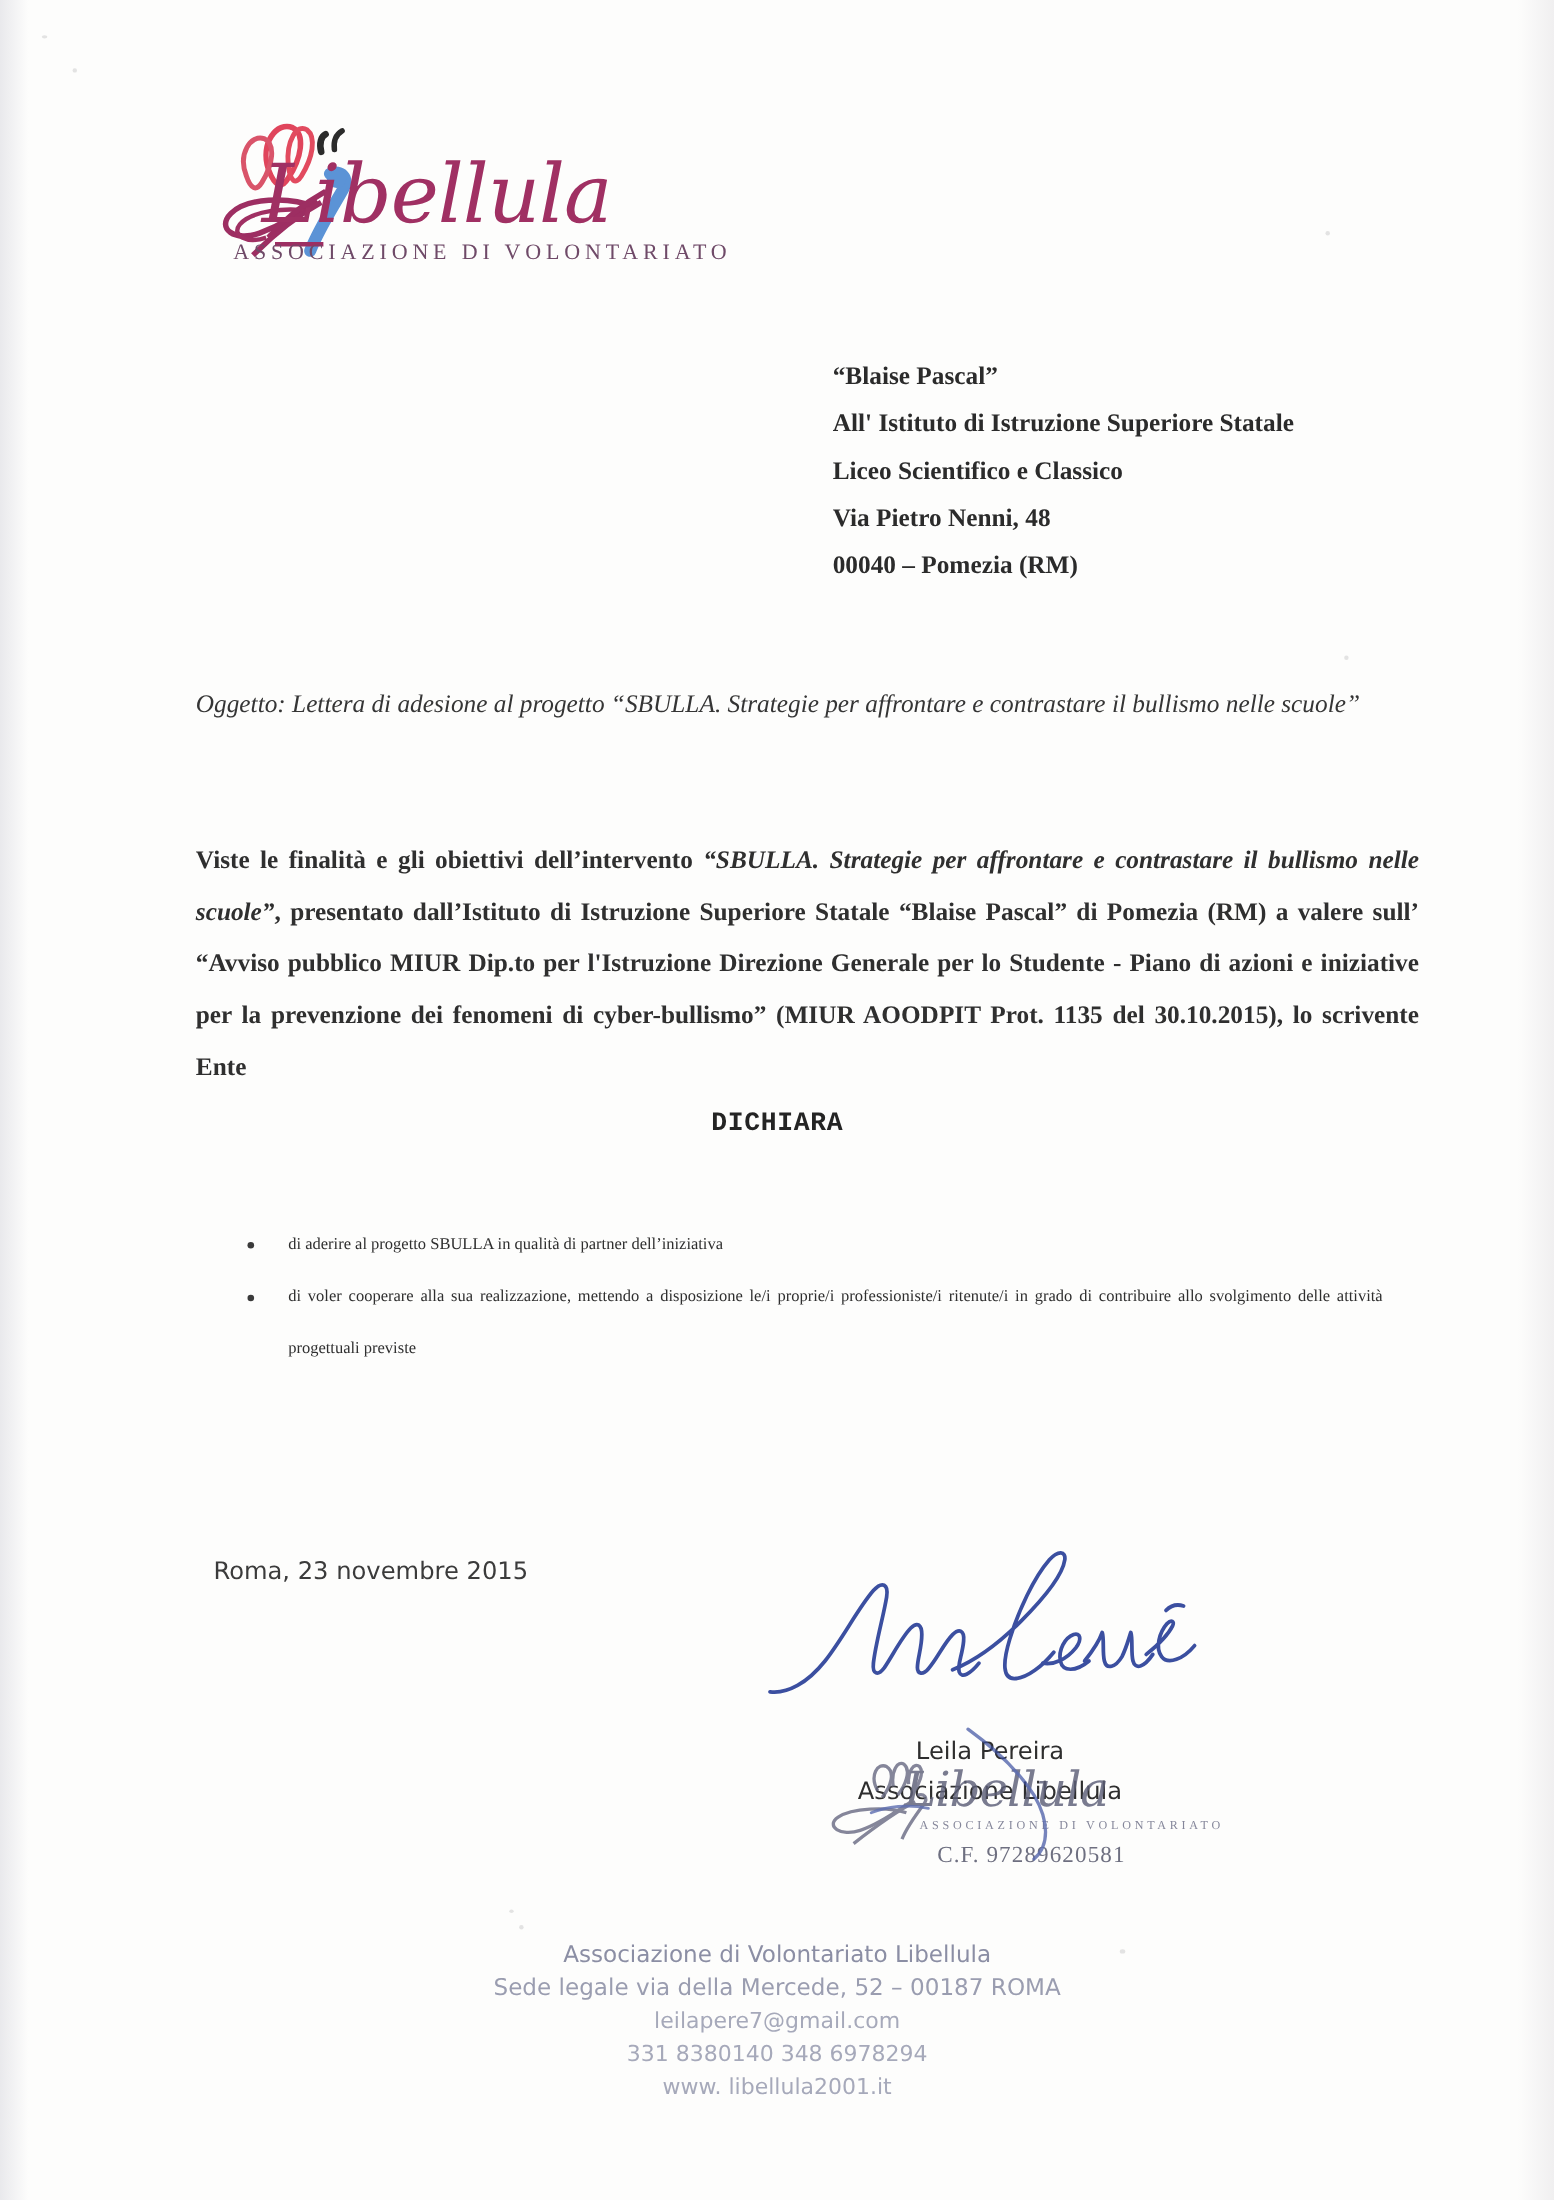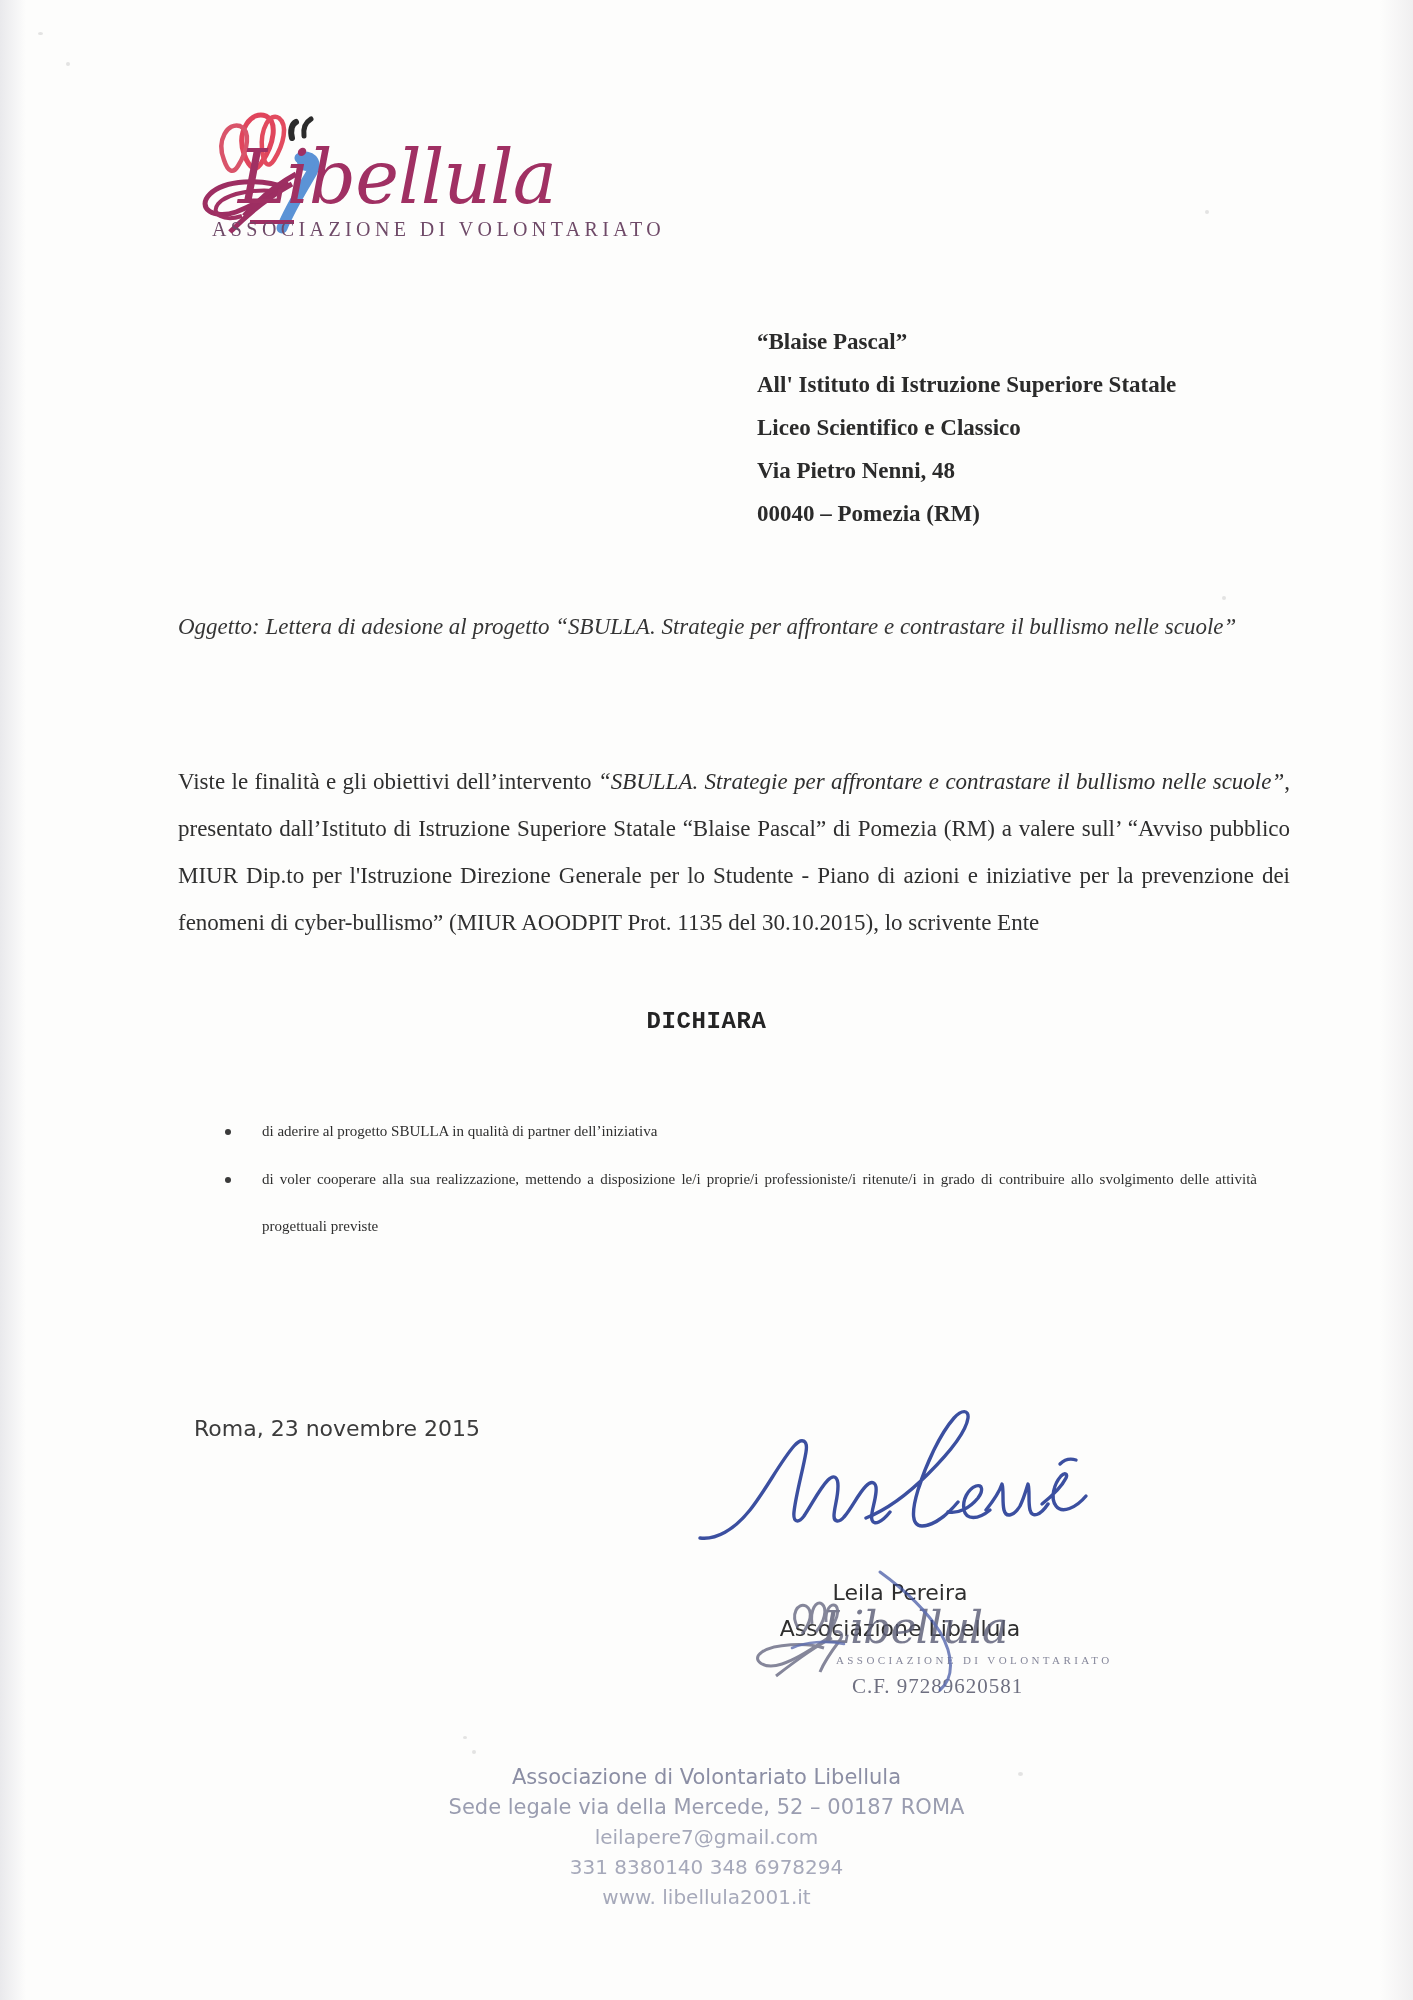--- a/index.html
+++ b/index.html
@@ -77,39 +77,40 @@
     font-size: 23px;
     color: #2b2b2b;
     line-height: 43px;
   }
   .addressee div { white-space: nowrap; }
 
   
   .subject {
     position: absolute;
     left: 178px;
-    top: 603px;
+    top: 616px;
     width: 1112px;
     font-family: "Liberation Serif", serif;
     font-style: italic;
     font-size: 23px;
     color: #353535;
     line-height: 47px;
     text-align: justify;
   }
   .para {
     position: absolute;
     left: 178px;
     top: 758px;
     width: 1112px;
     font-family: "Liberation Serif", serif;
     font-size: 23px;
     color: #2f2f2f;
     line-height: 47px;
     text-align: justify;
+    font-weight: bold;
   }
   .para em { font-style: italic; }
 
   .dichiara {
     position: absolute;
     left: 0;
     top: 1008px;
     width: 1413px;
     text-align: center;
     font-family: Liberation Mono, monospace;

